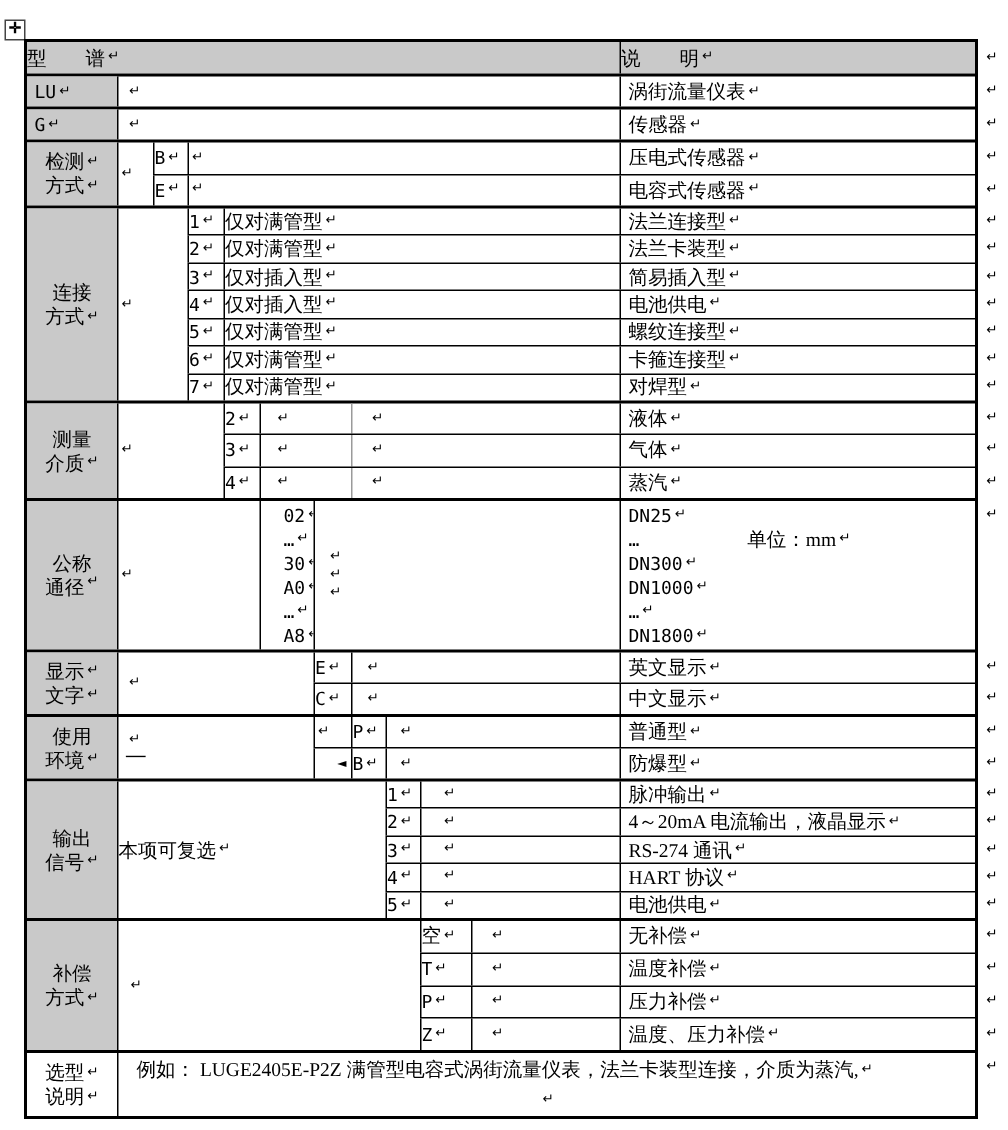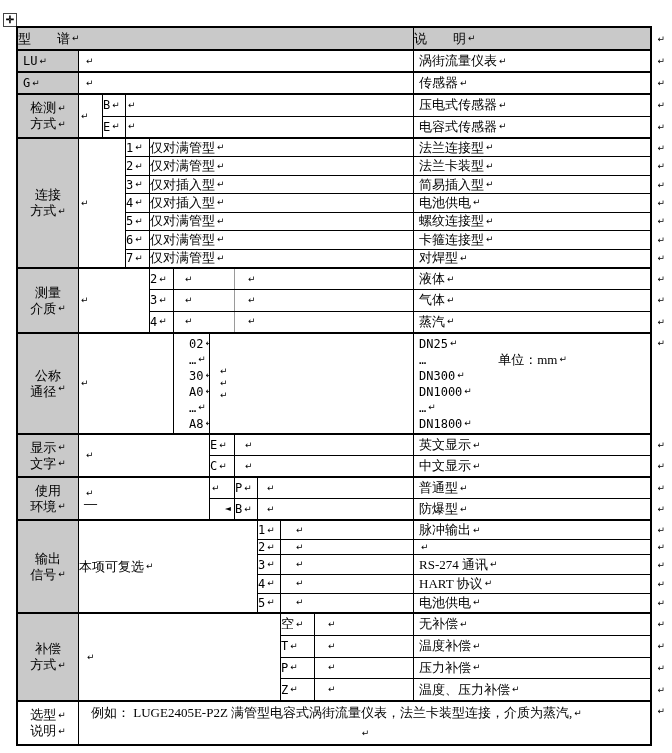--- a/index.html
+++ b/index.html
@@ -527,20 +527,21 @@
       </div>
       <div class="r">
         <div class="c ctr bl" style="width:23px;">
               <span class="mono">2</span>
               <span class="pm">↵</span>
             </div>
         <div class="c bl grow" style="padding-left:13px;">
               <span class="pm">↵</span>
             </div>
         <div class="c bl desc">
+              <span>4～20mA 电流输出，液晶显示</span>
               <span class="pm">↵</span>
             </div>
         <span class="re">↵</span>
       </div>
       <div class="r">
         <div class="c ctr bl" style="width:23px;">
               <span class="mono">3</span>
               <span class="pm">↵</span>
             </div>
         <div class="c bl grow" style="padding-left:13px;">

